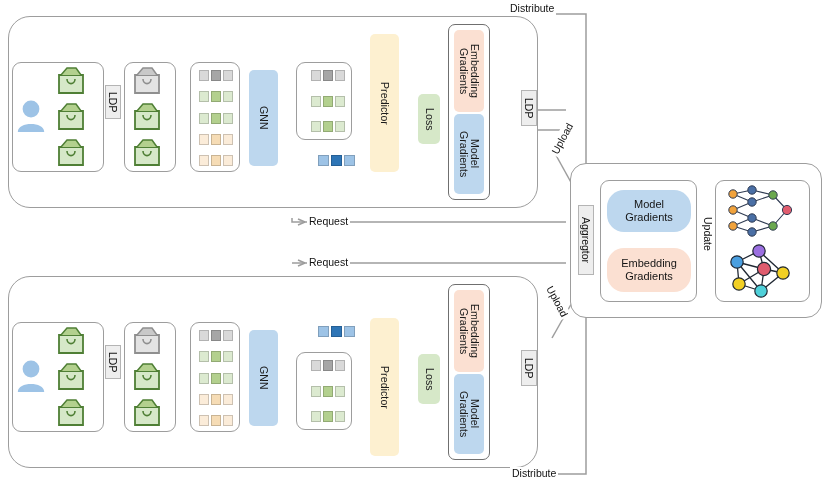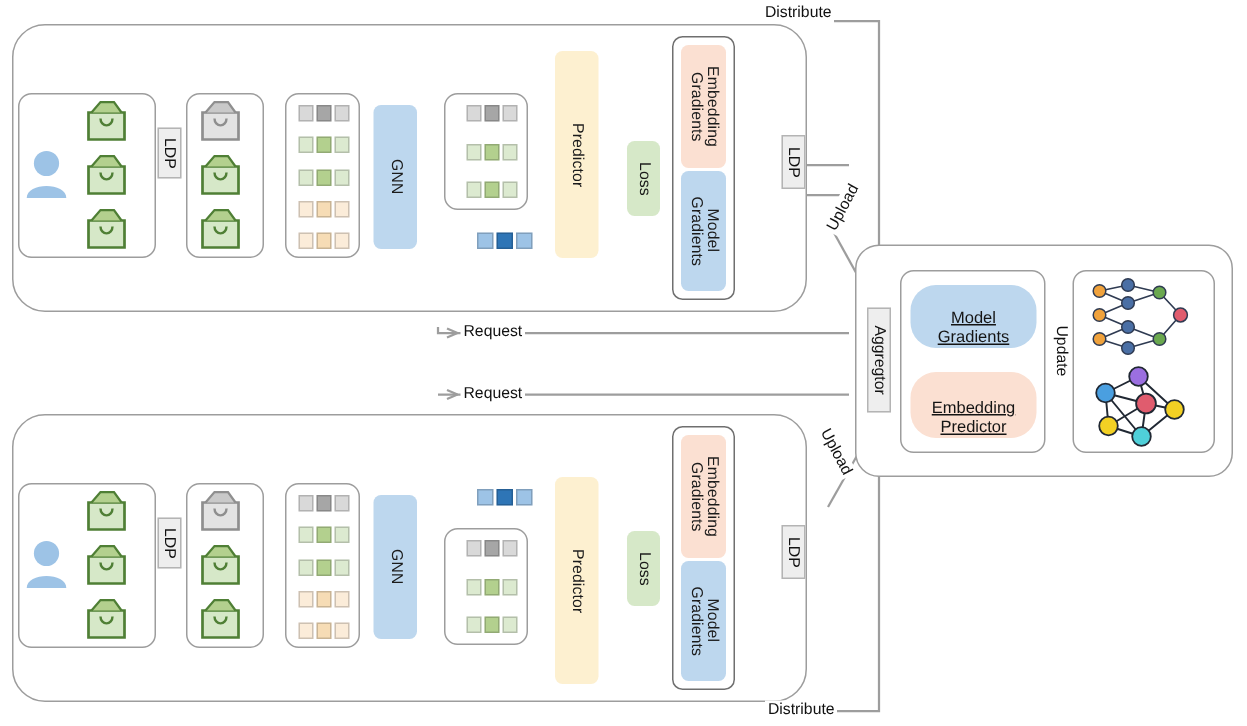--- a/index.html
+++ b/index.html
@@ -33,22 +33,22 @@
     writing-mode:vertical-rl;text-orientation:mixed;
     line-height:1.08;text-align:center;white-space:pre-line;
   }
   .blk-gnn{background:#bdd7ee;}
   .blk-pred{background:#fdf0d0;}
   .blk-loss{background:#d6e8c8;}
   .blk-embgrad{background:#fbe0d2;}
   .blk-modgrad{background:#bdd7ee;}
 
   .blk-h{
-    border-radius:17px;display:flex;align-items:flex-end;justify-content:center;
-    font-size:11px;color:#141414;text-align:center;line-height:1.18;text-decoration:underline;
+    border-radius:17px;display:flex;align-items:center;justify-content:center;
+    font-size:11px;color:#141414;text-align:center;line-height:1.18;
   }
 
   
   .conlabel{
     background:#ffffff;font-size:10.5px;color:#111;padding:1px 2px;
     white-space:nowrap;line-height:1.1;
   }
   .conlabel.vert{writing-mode:vertical-rl;text-orientation:mixed;}
   .chip{
     background:#eeeeee;border:1px solid #b4b4b4;font-size:10.5px;color:#111;
@@ -378,21 +378,21 @@
     <span class="vtxt">Aggregtor</span>
   </div>
 
   <div class="abs subbox" style="left:600px;top:180px;width:97px;height:122px;"></div>
   <div class="abs blk-h blk-modgrad" style="left:607px;top:190px;width:84px;height:42px;">
     <span style="white-space:pre-line;">Model
 Gradients</span>
   </div>
   <div class="abs blk-h blk-embgrad" style="left:607px;top:248px;width:84px;height:44px;">
     <span style="white-space:pre-line;">Embedding
-Predictor</span>
+Gradients</span>
   </div>
 
   <div class="abs conlabel vert" style="left:699px;top:216px;">Update</div>
 
   <div class="abs subbox" style="left:715px;top:180px;width:95px;height:122px;"></div>
 
   <svg class="abs" style="left:721px;top:183px;width:84px;height:56px;" viewBox="0 0 84 56">
     <g stroke="#2f3b52" stroke-width="1.1" fill="none">
       <path d="M12,11 L31,7 M12,11 L31,19 M12,27 L31,19 M12,27 L31,35 M12,43 L31,35 M12,43 L31,49
                M31,7 L52,12 M31,19 L52,12 M31,35 L52,43 M31,49 L52,43

